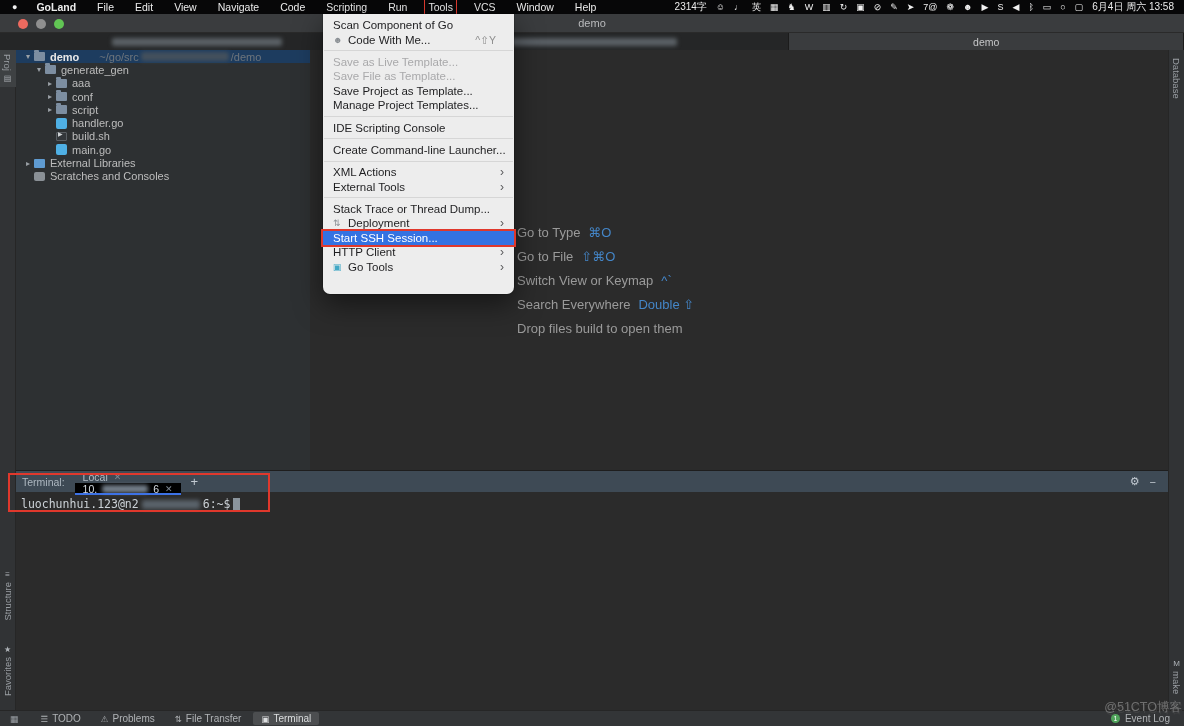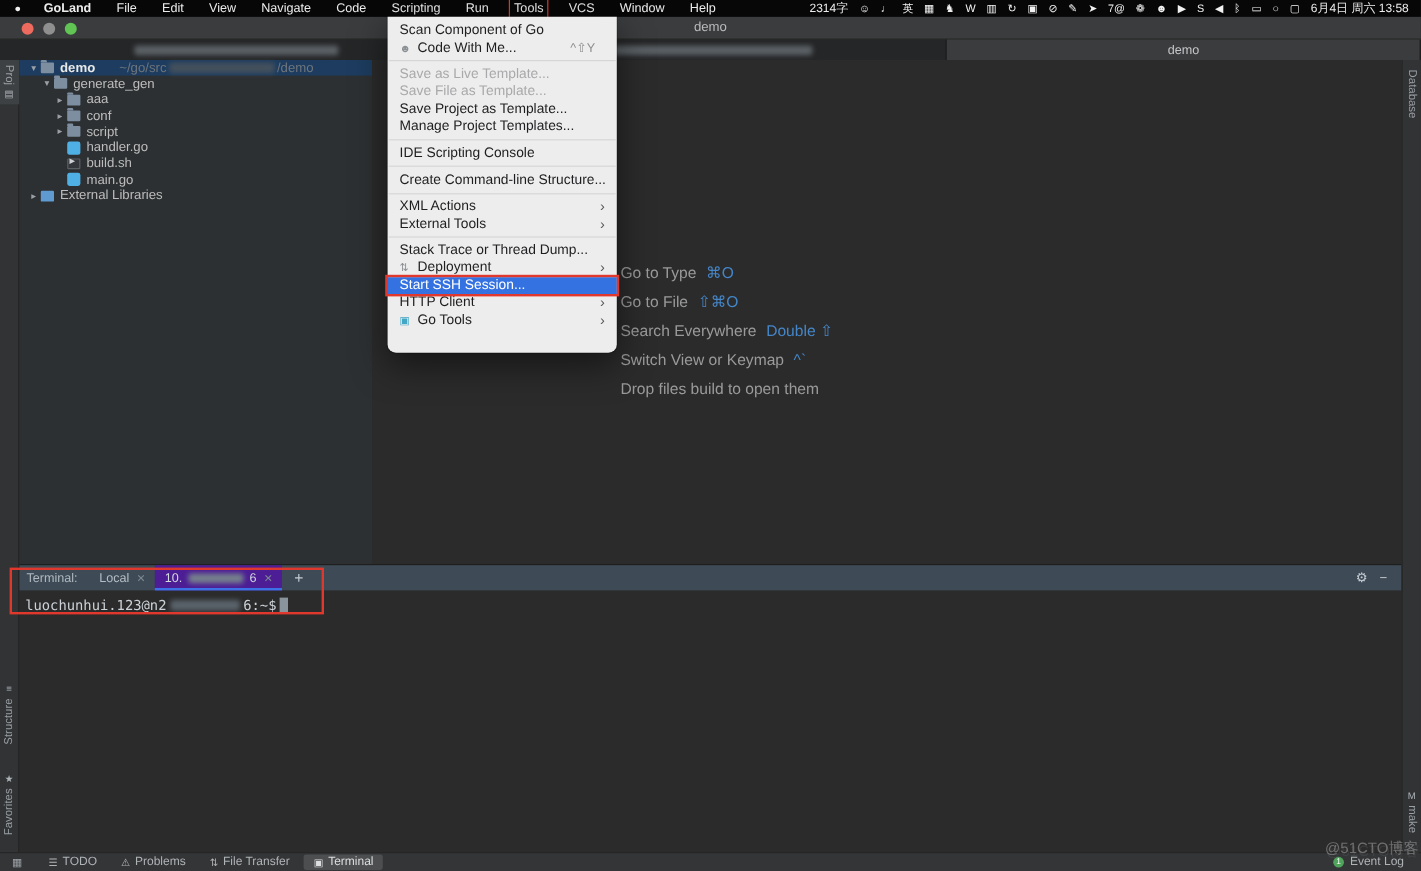--- a/index.html
+++ b/index.html
@@ -64,32 +64,32 @@
   .trow.icon-library .t-icon { background:#5f9bd1; }
   .trow.icon-scratches .t-icon { background:#8a9096; border-radius:2px; }
   .trow.bold .t-label { font-weight:bold; color:#e8e8e8; }
   .t-path-pre, .t-path-suf { color:#6e757c; margin-left:20px; }
   .t-path-suf { margin-left:2px; }
   .path-redact { width:88px; height:9px; background:#44505c; margin-left:2px; }
 
   
   #editor { position:absolute; left:310px; top:50px; width:858px; height:420px; background:#2b2b2b; }
   #hints { position:absolute; left:207px; top:170px; }
-  .hint { height:24px; display:flex; gap:8px; font-size:13px; color:#9a9a9a; }
+  .hint { height:24px; display:flex; align-items:center; gap:8px; font-size:13px; color:#9a9a9a; }
   .hint-sc { color:#4486c8; }
 
   
   #terminal { position:absolute; left:16px; top:470px; width:1152px; height:240px; background:#2b2b2b;
     border-top:1px solid #1e1e1e; }
   #term-header { height:21px; background:#3e4a55; display:flex; align-items:stretch; color:#b3bdc6;
     font-size:10.5px; }
   #term-label { align-self:center; padding:0 10px 0 6px; color:#aeb8c1; }
   .ttab { display:flex; align-items:center; gap:4px; padding:0 8px; position:relative; color:#b3bdc6; }
   .ttab .x { color:#7e8893; font-size:9px; margin-left:2px; }
-  .ttab.active { background:#4c1d95; color:#d3dae0; }
+  .ttab.active { background:#000000; color:#d3dae0; }
   .ttab.active::after { content:""; position:absolute; left:0; right:0; bottom:0; height:2px; background:#3d72e6; }
   .ttab .redact { width:46px; height:8px; background:#75808c; margin:0 1px; }
   #term-plus { align-self:center; margin-left:10px; font-size:13px; color:#c2cad2; }
   #term-actions { margin-left:auto; display:flex; align-items:center; gap:10px; padding-right:12px;
     color:#c2cad2; font-size:11px; }
   #term-body { padding:5px 0 0 5px; font-family:"DejaVu Sans Mono", monospace; font-size:11.5px; color:#ccd2d7; }
   #prompt { display:flex; align-items:center; }
   #prompt .redact { width:58px; height:9px; background:#59626a; margin:0 3px; }
   #cursor { display:inline-block; width:7px; height:13px; background:#8a949c; margin-left:3px; }
 
@@ -301,58 +301,64 @@
 
       </div>
 
       <div class="trow icon-library" style="--indent: 0;">
         <span class="chev">▸</span>
         <span class="t-icon"></span>
         <span class="t-label">External Libraries</span>
 
       </div>
 
+      <div class="trow icon-scratches" style="--indent: 0;">
+        <span class="chev"></span>
+        <span class="t-icon"></span>
+        <span class="t-label">Scratches and Consoles</span>
+
+      </div>
     </div>
 </div>
 
 <div id="editor">
   <div id="hints">
 
       <div class="hint">
         <span class="hint-label">Go to Type</span>
         <span class="hint-sc">⌘O</span>
       </div>
 
       <div class="hint">
         <span class="hint-label">Go to File</span>
         <span class="hint-sc">⇧⌘O</span>
       </div>
 
 
       <div class="hint">
+        <span class="hint-label">Switch View or Keymap</span>
+        <span class="hint-sc">^`</span>
+      </div>
+
+      <div class="hint">
         <span class="hint-label">Search Everywhere</span>
         <span class="hint-sc">Double ⇧</span>
-      </div>
-
-      <div class="hint">
-        <span class="hint-label">Switch View or Keymap</span>
-        <span class="hint-sc">^`</span>
       </div>
 
       <div class="hint">
         <span class="hint-label">Drop files build to open them</span>
 
       </div>
     </div>
 </div>
 
 <div id="terminal">
   <div id="term-header">
     <span id="term-label">Terminal:</span>
-    <span style="display:flex;align-items:stretch;">
+    <span style="display:flex;align-items:stretch;flex-direction:column;">
 
         <div class="ttab">
           <span>Local</span>
 
           <span class="x">✕</span>
         </div>
 
         <div class="ttab active redacted">
 
           <span>10.</span>
@@ -474,21 +480,21 @@
 
     <div class="tm-item separator">
       
       
       
       
     </div>
 
     <div class="tm-item">
 
-      <span class="tm-label">Create Command-line Structure...</span>
+      <span class="tm-label">Create Command-line Launcher...</span>
 
       <span class="tm-ar">›</span>
     </div>
 
     <div class="tm-item separator">
       
       
       
       
     </div>

